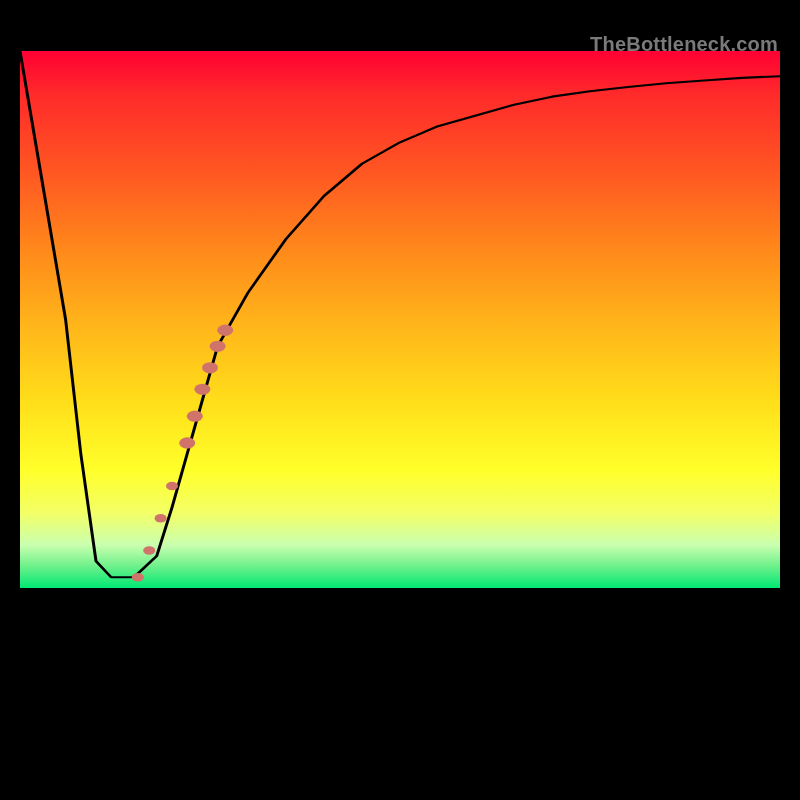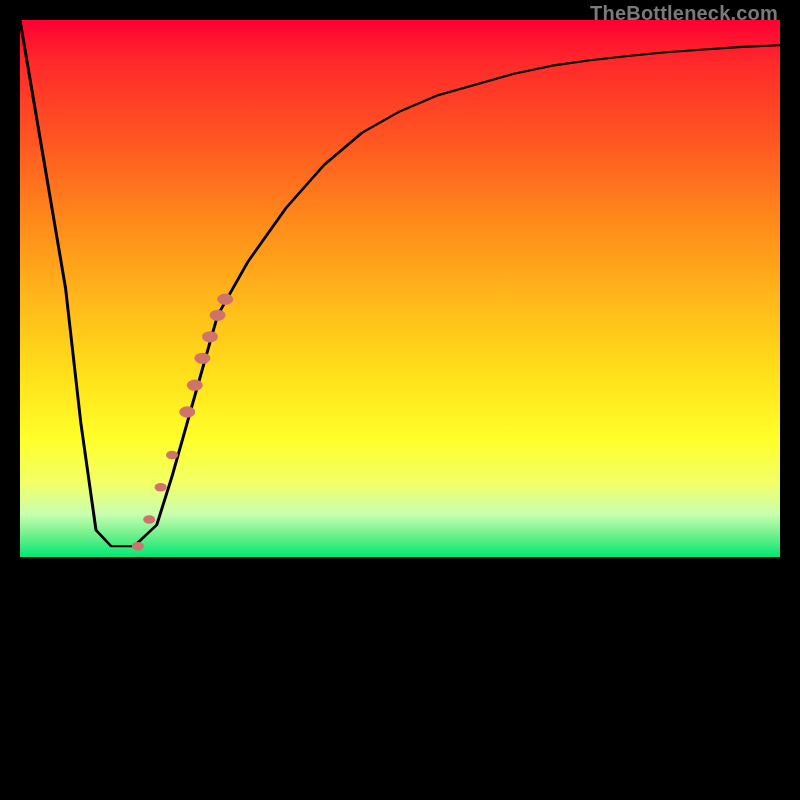--- a/index.html
+++ b/index.html
@@ -11,20 +11,21 @@
     background: #000;
     font-family: Arial, Helvetica, sans-serif;
   }
   .frame {
     position: relative;
     width: 800px;
     height: 577px;
     box-sizing: border-box;
     border: 20px solid #000;
     background: #000;
+    margin-top: 31px;
   }
   .plot {
     position: absolute;
     inset: 0;
     background: linear-gradient(
       to bottom,
       #ff0033 0%,
       #ff2a2a 8%,
       #ff5522 22%,
       #ff8c1a 38%,

